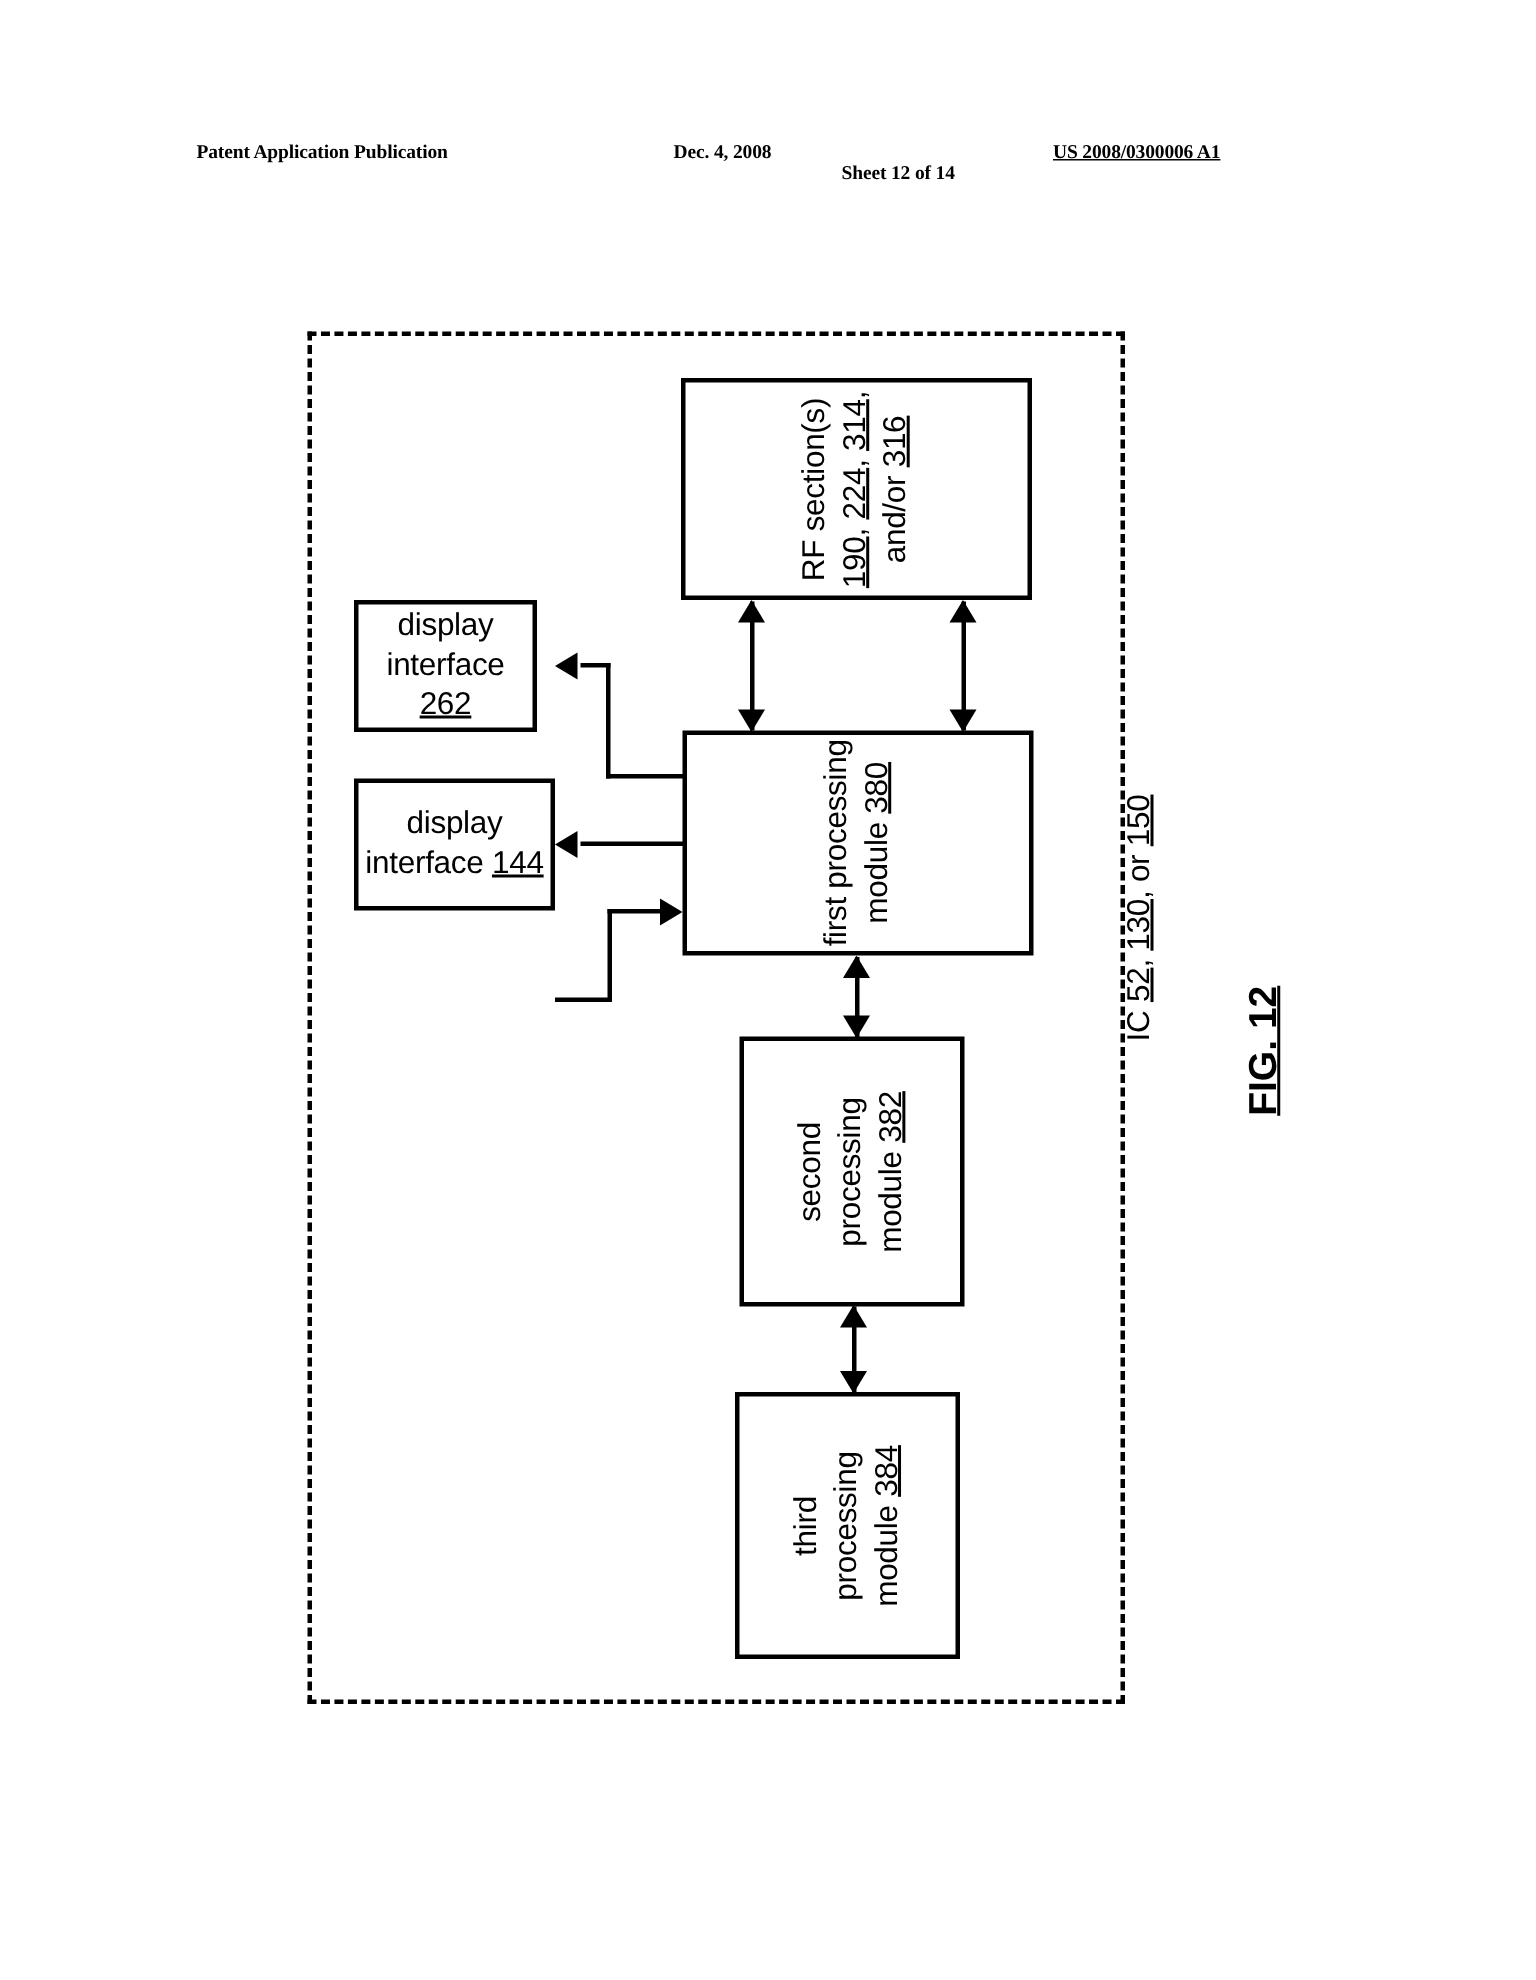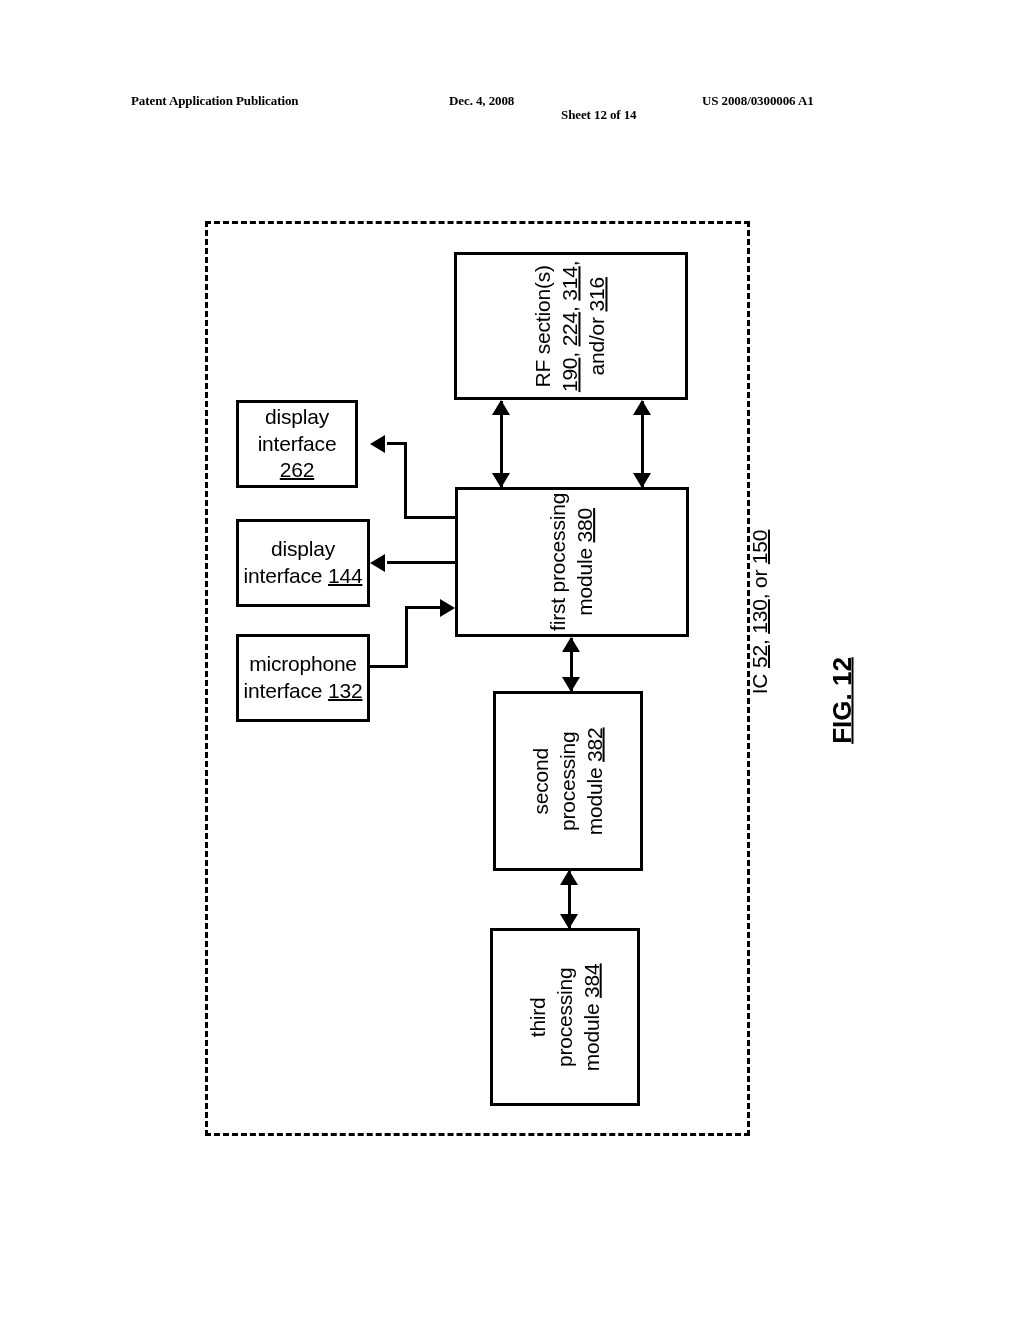--- a/index.html
+++ b/index.html
@@ -40,20 +40,21 @@
     margin-left: 24px;
   }
   #page-header .hdr-sheet {
     position: absolute;
     left: 561px;
     margin-top: 28px;
   }
   #page-header .hdr-patno {
     position: absolute;
     left: 702px;
+    text-decoration: underline;
   }
 
   
   #figure {
     position: absolute;
     left: 0;
     top: 0;
     width: 1024px;
     height: 1320px;
   }
@@ -182,23 +183,20 @@
   </div>
 
   <div class="block" id="display-box">
     <div class="label"><span>display</span><br><span>interface</span> <u>262</u></div>
   </div>
 
   <div class="block" id="speaker-box">
     <div class="label"><span>display</span><br><span>interface</span> <u>144</u></div>
   </div>
 
-  <div class="block" id="mic-box">
-    <div class="label"><span>microphone</span><br><span>interface</span> <u>132</u></div>
-  </div>
 
   <div class="block rot" id="first-module">
     <div class="label"><span>first processing</span><br><span>module</span> <u>380</u></div>
   </div>
 
   <div class="block rot" id="second-module">
     <div class="label"><span>second</span><br><span>processing</span><br><span>module</span> <u>382</u></div>
   </div>
 
   <div class="block rot" id="third-module">

